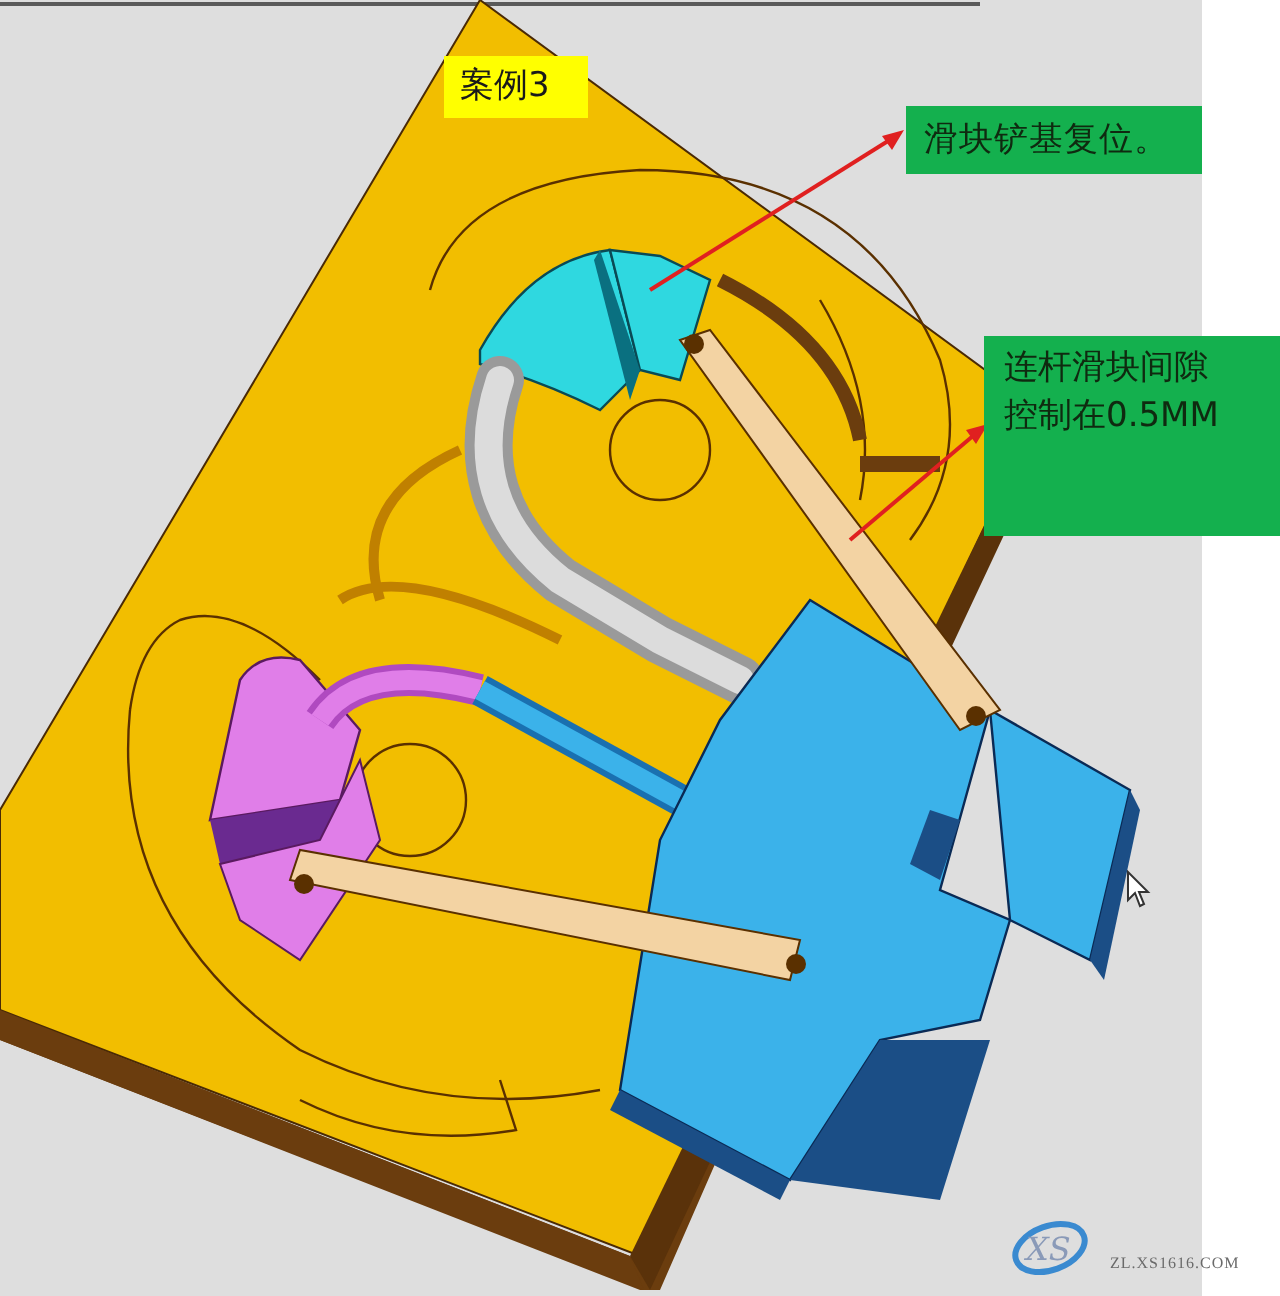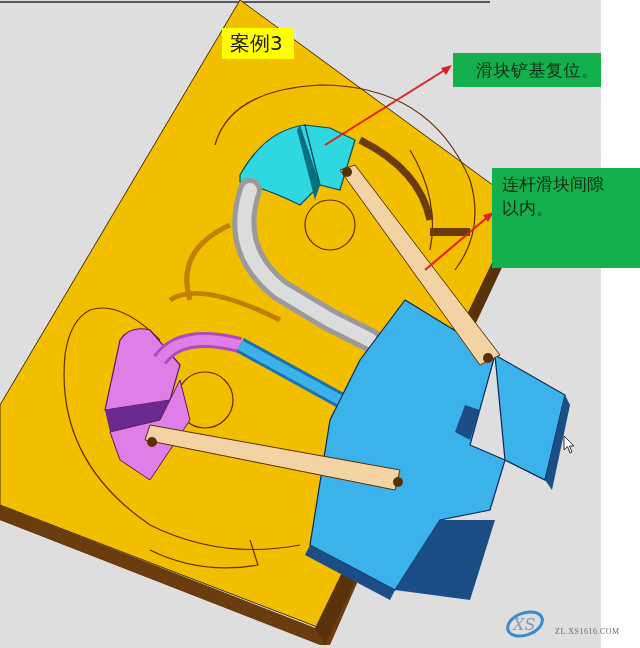--- a/index.html
+++ b/index.html
@@ -1,23 +1,23 @@
 <!DOCTYPE html>
 <html><head>
 <meta charset="utf-8">
 <style>
   html,body{margin:0;padding:0;}
   body{width:640px;height:648px;overflow:hidden;background:#ffffff;font-family:"DejaVu Sans",sans-serif;position:relative;}
   .viewport{position:absolute;left:0;top:0;width:601px;height:648px;background:#dedede;overflow:hidden;}
   .topline{position:absolute;left:0;top:1px;width:490px;height:2px;background:#5a5a5a;}
   .whitecol{position:absolute;left:601px;top:0;width:39px;height:648px;background:#ffffff;}
   svg.scene{position:absolute;left:0;top:0;}
-  .label-case{position:absolute;left:222px;top:28px;width:72px;height:31px;background:#ffff00;color:#1a1a1a;font-size:20px;line-height:31px;padding-left:8px;box-sizing:border-box;}
+  .label-case{position:absolute;left:222px;top:28px;width:72px;height:31px;background:#ffff00;color:#1a1a1a;font-size:17px;line-height:31px;padding-left:8px;box-sizing:border-box;}
   .callout{position:absolute;background:#14b04e;color:#0f2a10;font-size:17px;box-sizing:border-box;}
-  .callout-1{left:453px;top:53px;width:148px;height:34px;line-height:34px;padding-left:23px;letter-spacing:0.5px;}
+  .callout-1{left:453px;top:53px;width:148px;height:34px;line-height:34px;padding-left:9px;letter-spacing:0.5px;}
   .callout-2{left:492px;top:168px;width:148px;height:100px;padding:4px 0 0 10px;line-height:24px;}
   .callout-2 div{white-space:nowrap;}
   .cursor{position:absolute;left:563px;top:435px;}
   .watermark{position:absolute;left:505px;top:598px;width:132px;height:48px;text-align:center;}
   .wm-logo{position:absolute;left:0;top:6px;}
   .wm-title{position:absolute;left:40px;top:2px;font-size:20px;font-weight:bold;color:#4a5a7a;letter-spacing:1px;}
   .wm-url{position:absolute;left:50px;top:29px;font-size:8px;color:#6a6a6a;font-family:Liberation Serif, serif;letter-spacing:0.5px;}
 </style>
 </head>
 <body>
@@ -93,21 +93,21 @@
 
   <svg class="cursor" width="14" height="20" viewBox="0 0 14 20">
     <path d="M1,1 L1,15 L4.5,11.5 L7,18 L9,17 L6.5,11 L11,11 Z" fill="#ffffff" stroke="#333333" stroke-width="1"></path>
   </svg>
 </div>
 
 <div class="whitecol"></div>
 
 <div class="callout callout-2">
   <div>连杆滑块间隙</div>
-  <div>以内。</div>
+  <div>控制在0.5MM</div>
 </div>
 
 <div class="watermark">
   <svg class="wm-logo" width="42" height="38" viewBox="0 0 42 38">
     <ellipse cx="20" cy="20" rx="18" ry="11" fill="none" stroke="#3a8ad0" stroke-width="3" transform="rotate(-20 20 20)"></ellipse>
     <text x="8" y="26" font-size="16" font-style="italic" fill="#8a9ab8" font-family="DejaVu Serif, serif">XS</text>
   </svg>
   <div class="wm-url">ZL.XS1616.COM</div>
 </div>
 

